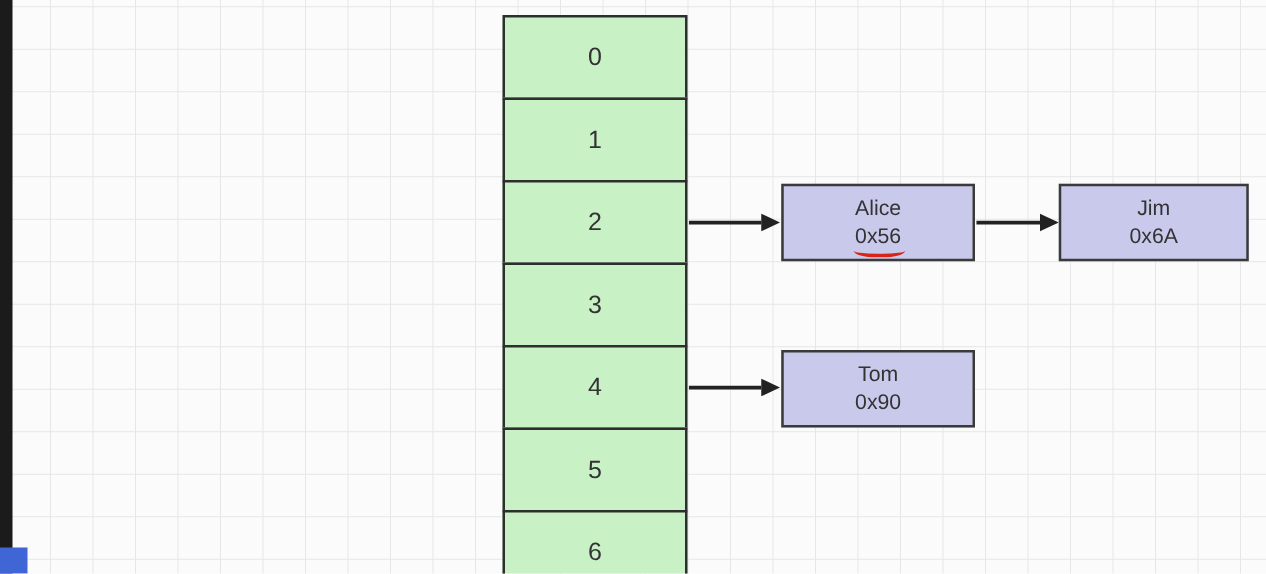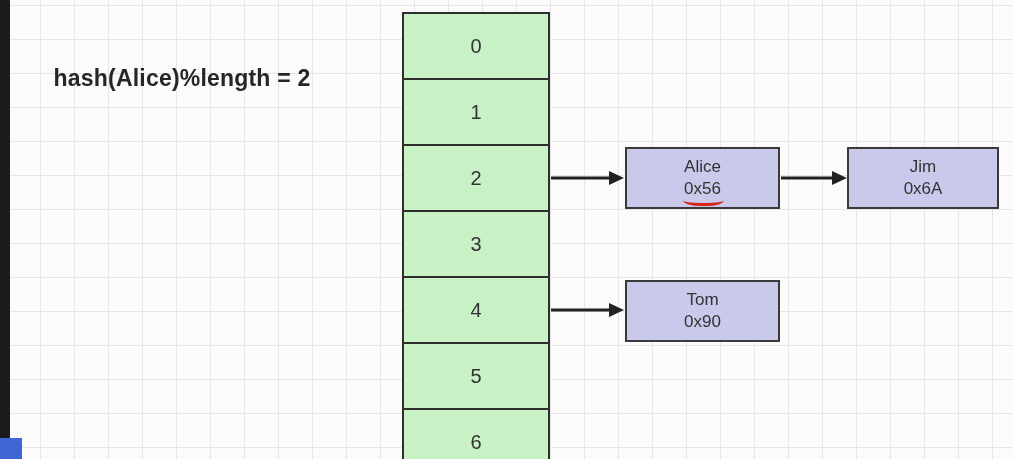--- a/index.html
+++ b/index.html
@@ -67,21 +67,20 @@
   .arrow-1 { left:551px; top:169px; }
   .arrow-2 { left:781px; top:169px; }
   .arrow-3 { left:551px; top:301px; }
 </style>
 </head>
 <body>
 
 <div class="canvas">
 
   <div class="notes">
-    <div><span>hash(</span><span>Alice</span><span>)%length = 2</span></div>
   </div>
 
   <div class="hash-array">
     <div class="array-cell">
         <span>0</span>
       </div>
     <div class="array-cell">
         <span>1</span>
       </div>
     <div class="array-cell">

